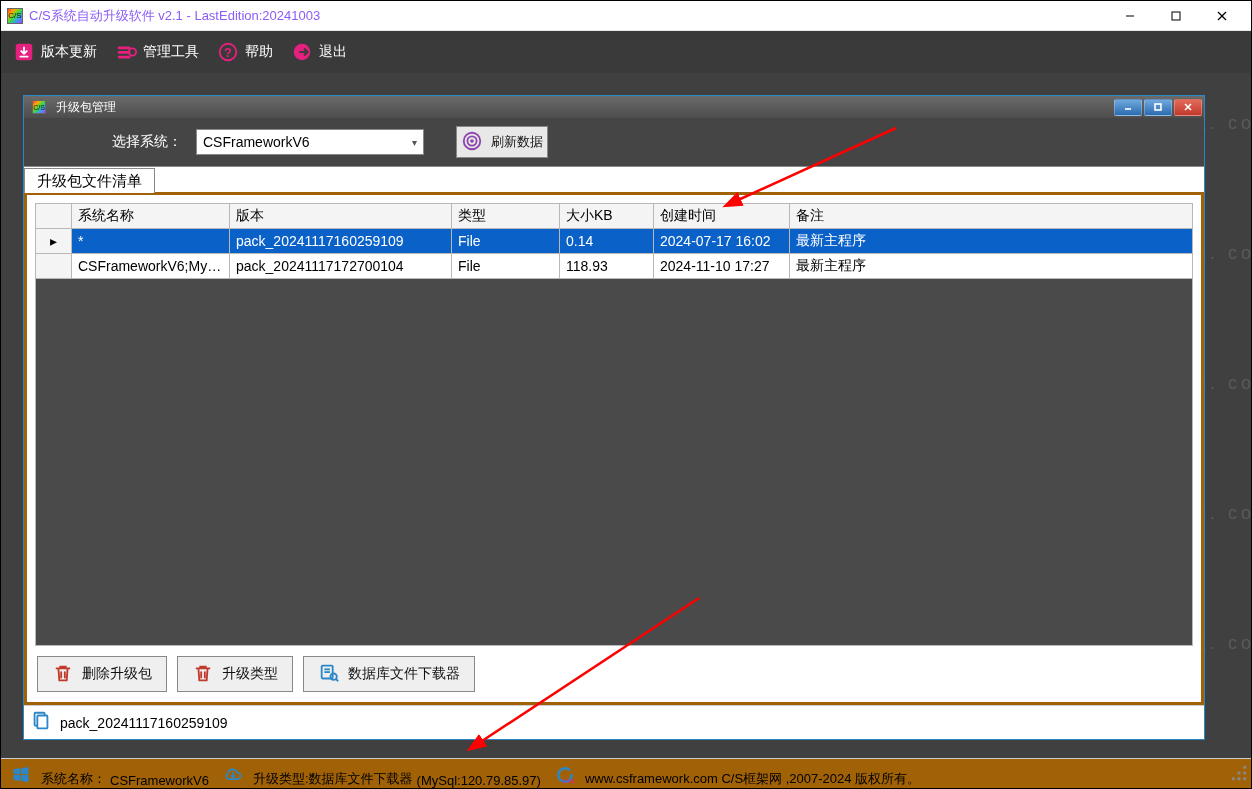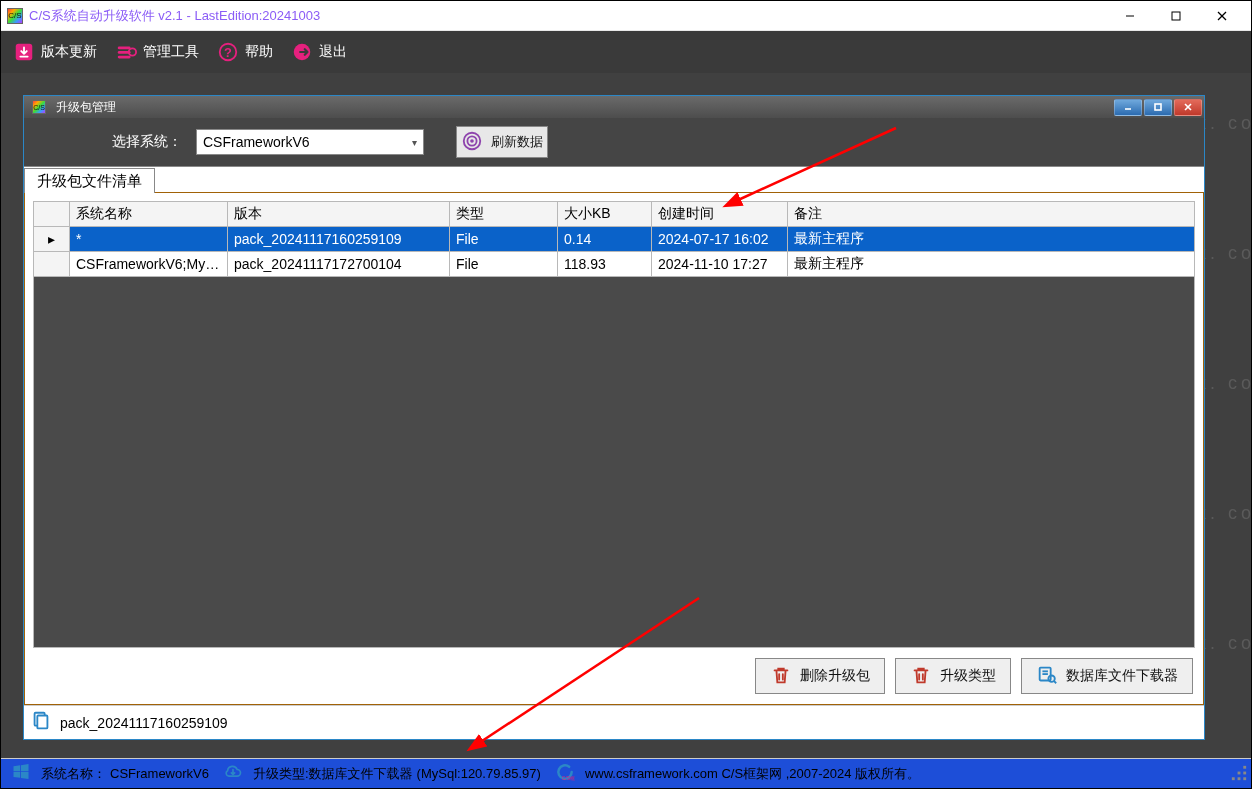--- a/index.html
+++ b/index.html
@@ -153,21 +153,21 @@
     border-bottom:none;
     padding:3px 12px 0 12px;
     font-size:15px;
     position:relative; top:1px;
     color:#000;
   }
   
   .grid-wrap {
     flex:1;
     background:#fff;
-    border:1px solid #a16207;
+    border:3px solid #a16207;
     margin:0;
     padding:8px;
     display:flex; flex-direction:column;
     gap:0;
     overflow:hidden;
   }
   table.grid {
     border-collapse:collapse;
     width:100%;
     table-layout:fixed;
@@ -188,42 +188,41 @@
     flex:1;
     background:#4a4a4a;
     border:1px solid #b8b8b8;
     border-top:none;
     overflow:hidden;
   }
   
   .btn-row {
     display:flex; gap:10px; padding:10px 2px 2px 2px;
     background:#fff;
-    justify-content:flex-end;
   }
   .gbtn {
     height:36px; padding:0 14px;
     background:#efefef; border:1px solid #888;
     display:flex; align-items:center; gap:8px;
     font-size:14px; color:#111;
   }
   .gbtn svg{width:22px;height:22px;}
   
   .child-status {
     height:34px; background:#fff;
     display:flex; align-items:center; gap:8px;
     padding:0 6px; border-top:1px solid #ccc;
     color:#000; font-size:14px;
   }
   .child-status svg{width:22px;height:22px;}
   
   .outer-status {
     height:30px;
-    background:#1d4ed8;
-    display:flex; align-items:center; gap:10px;
+    background:#a16207;
+    display:flex; align-items:flex-end; gap:10px;
     padding:0 10px;
     color:#000; font-size:13px;
     border-top:1px solid #ccc;
     position:relative;
   }
   .outer-status svg{width:20px;height:20px;}
   .status-drag { position:absolute; right:2px; bottom:2px; }
   
   .arrow {
     position:absolute;

